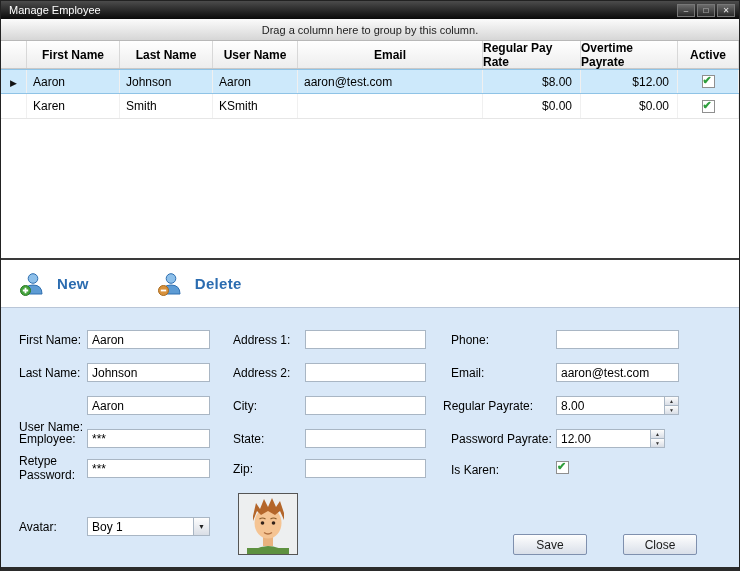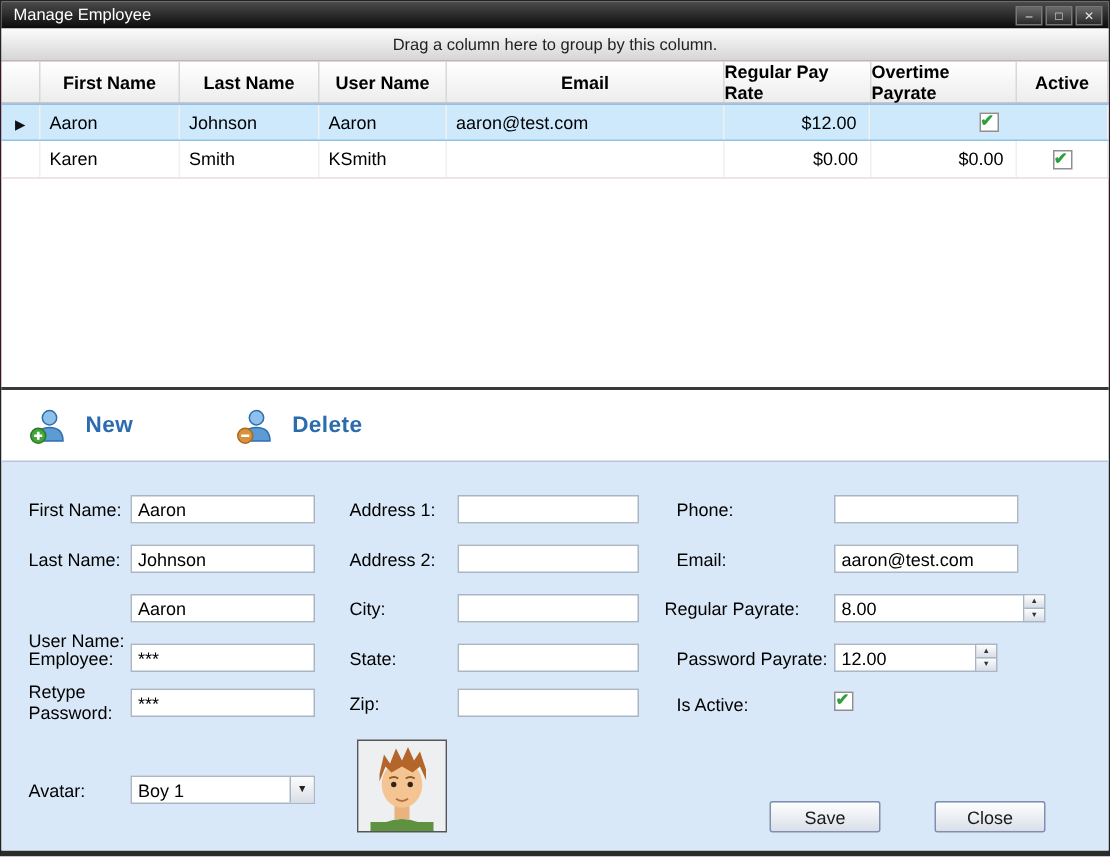--- a/index.html
+++ b/index.html
@@ -100,20 +100,21 @@
     </div>
 
     <div class="grid-row selected">
       <div class="cell col-ind center">
           <span class="row-arrow"></span>
         </div>
       <div class="cell col-fn">Aaron</div>
       <div class="cell col-ln">Johnson</div>
       <div class="cell col-un">Aaron</div>
       <div class="cell col-em">aaron@test.com</div>
+      <div class="cell col-rp num">$8.00</div>
       <div class="cell col-op num">$12.00</div>
       <div class="cell col-ac center">
           <span class="checkbox checked"></span>
         </div>
     </div>
 
     <div class="grid-row">
       <div class="cell col-ind center"></div>
       <div class="cell col-fn">Karen</div>
       <div class="cell col-ln">Smith</div>
@@ -210,38 +211,38 @@
         </svg>
       </div>
 
       <span class="flabel" style="left:450px; top:25px;">Phone:</span>
       <input class="finput" style="left: 555px; top: 22px; width: 123px;" value="">
 
       <span class="flabel" style="left:450px; top:58px;">Email:</span>
       <input class="finput" style="left: 555px; top: 55px; width: 123px;" value="aaron@test.com">
 
       <span class="flabel" style="left:442px; top:91px;">Regular Payrate:</span>
-      <div class="spin-wrap" style="left:555px; top:88px; width:141px;">
+      <div class="spin-wrap" style="left:555px; top:88px; width:123px;">
         <input value="8.00" style="">
         <div class="spin-btns">
           <div class="spin-btn spin-up"></div>
           <div class="spin-btn spin-down"></div>
         </div>
       </div>
 
       <span class="flabel" style="left:450px; top:124px;">Password Payrate:</span>
       <div class="spin-wrap" style="left:555px; top:121px; width:109px;">
         <input value="12.00" style="">
         <div class="spin-btns">
           <div class="spin-btn spin-up"></div>
           <div class="spin-btn spin-down"></div>
         </div>
       </div>
 
-      <span class="flabel" style="left:450px; top:155px;">Is Active:</span>
+      <span class="flabel" style="left:450px; top:155px;">Is Karen:</span>
       <span class="checkbox checked" style="position:absolute; left:555px; top:153px;"></span>
 
       <div class="btn" style="left:512px; top:226px;">Save</div>
       <div class="btn" style="left:622px; top:226px;">Close</div>
 
     </div>
   </div>
 </div>
 
 </body></html>

